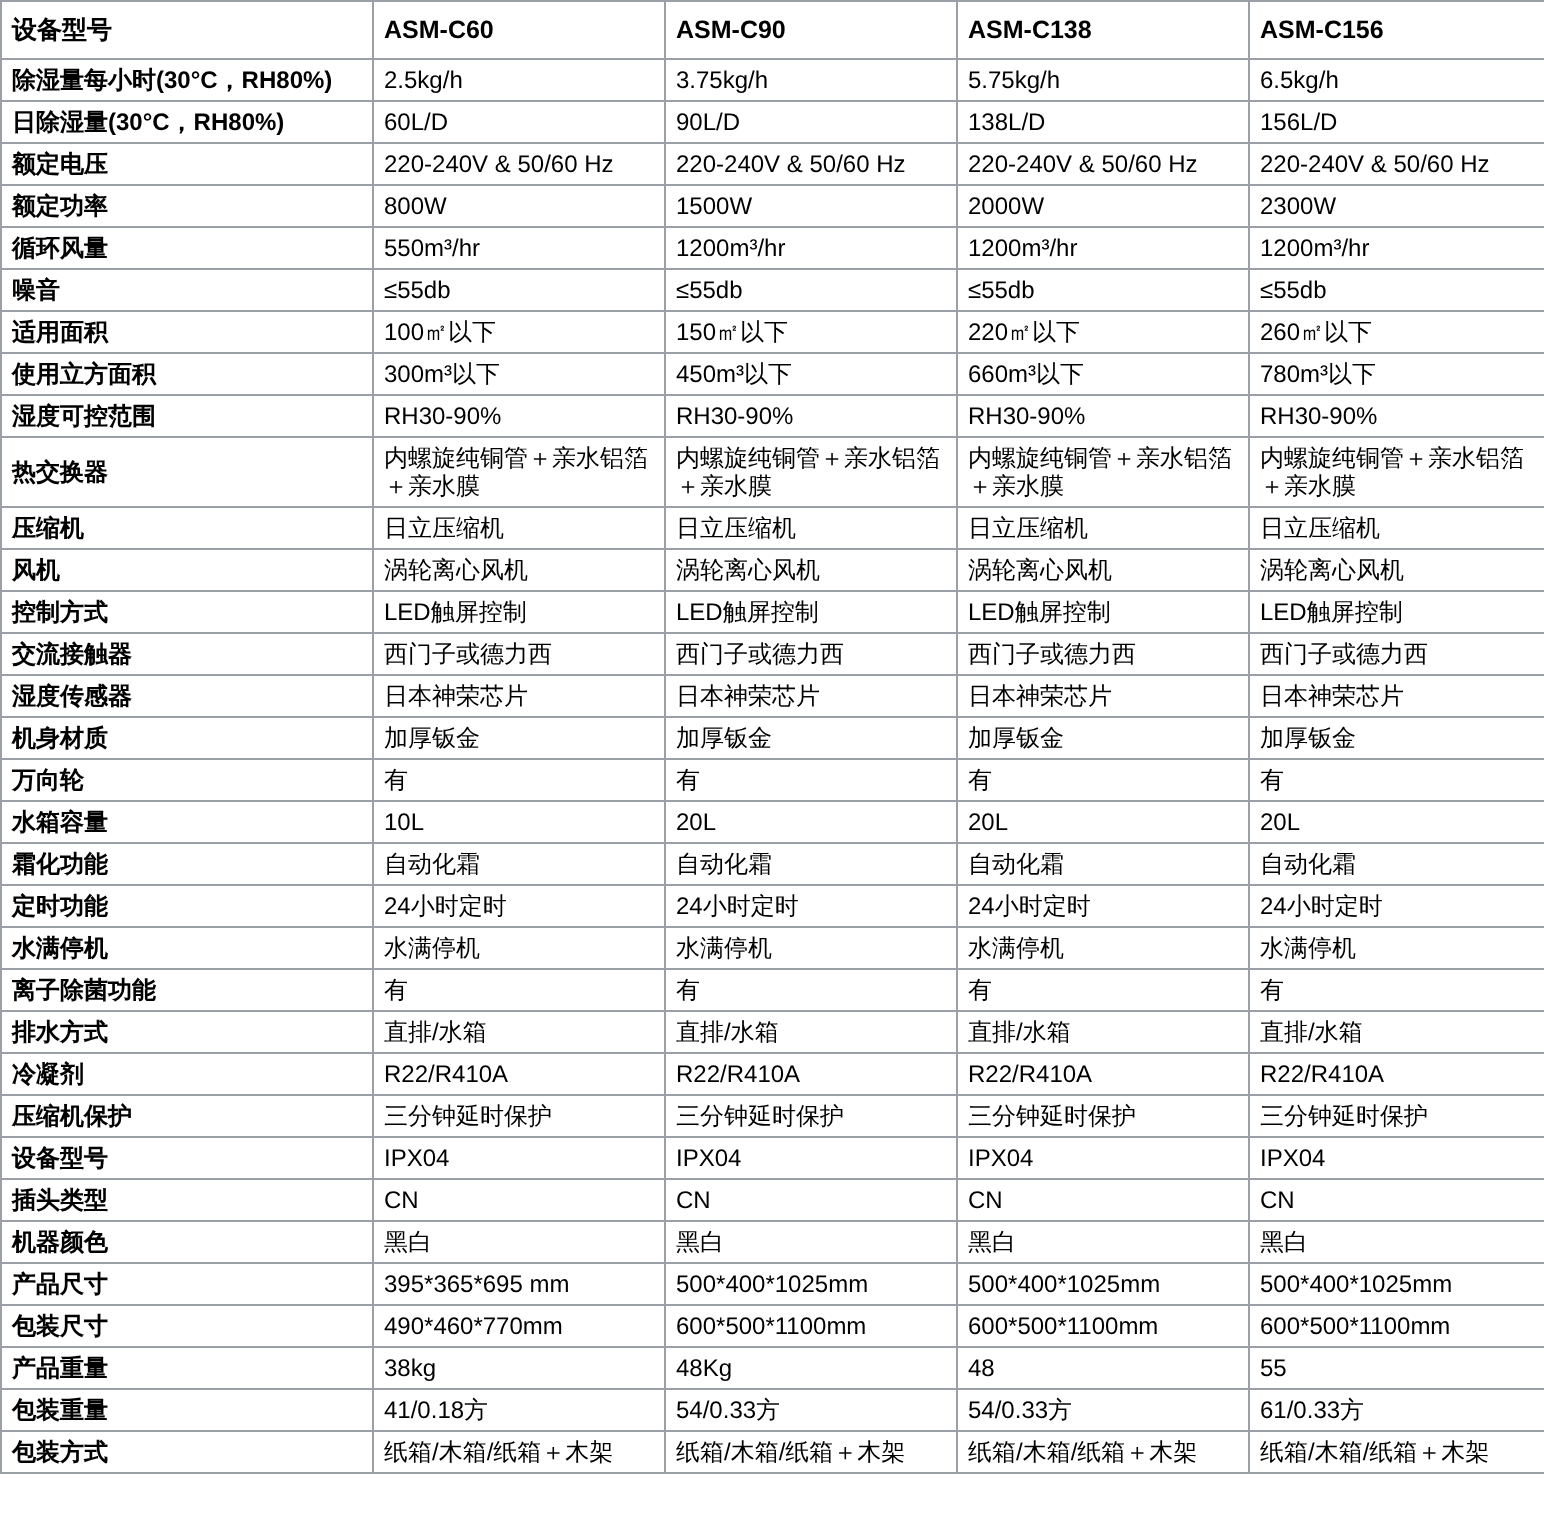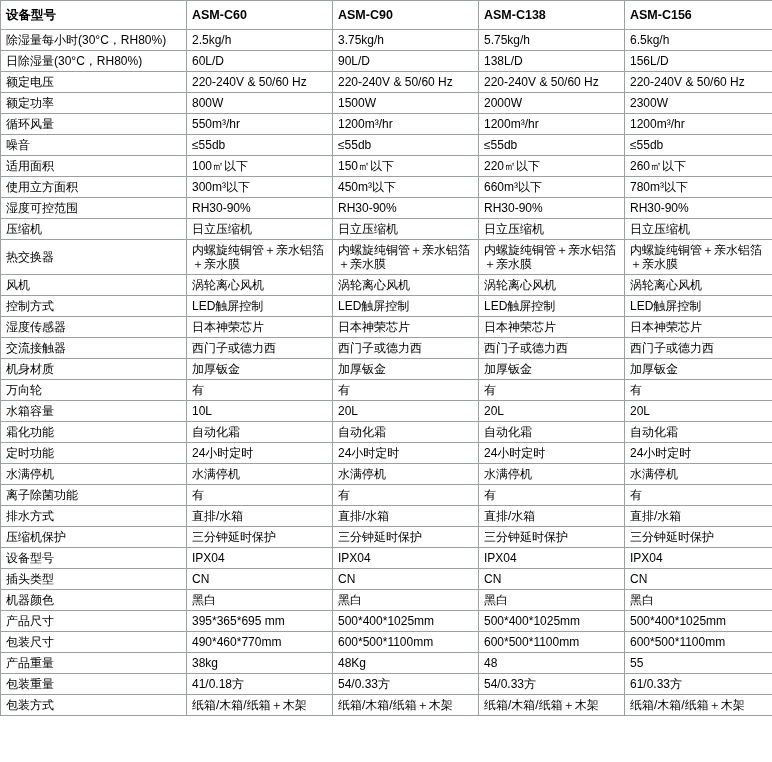--- a/index.html
+++ b/index.html
@@ -30,21 +30,21 @@
     vertical-align: middle;
     text-align: left;
     word-break: break-word;
   }
   #spec-table thead th {
     font-weight: bold;
     font-size: 12.5px;
     height: 22px;
   }
   #spec-table tbody th {
-    font-weight: normal;
+    font-weight: bold;
   }
   #spec-table tbody td {
     font-weight: normal;
   }
   .row-h { height: 21px; }
 </style>
 </head>
 <body>
 
 <table id="spec-table">
@@ -122,62 +122,62 @@
         <td>780m³以下</td>
       </tr>
       <tr class="row-h">
         <th>湿度可控范围</th>
         <td>RH30-90%</td>
         <td>RH30-90%</td>
         <td>RH30-90%</td>
         <td>RH30-90%</td>
       </tr>
       <tr class="row-h">
+        <th>热交换器</th>
+        <td>内螺旋纯铜管＋亲水铝箔＋亲水膜</td>
+        <td>内螺旋纯铜管＋亲水铝箔＋亲水膜</td>
+        <td>内螺旋纯铜管＋亲水铝箔＋亲水膜</td>
+        <td>内螺旋纯铜管＋亲水铝箔＋亲水膜</td>
+      </tr>
+      <tr class="row-h">
         <th>压缩机</th>
         <td>日立压缩机</td>
         <td>日立压缩机</td>
         <td>日立压缩机</td>
         <td>日立压缩机</td>
       </tr>
       <tr class="row-h">
-        <th>热交换器</th>
-        <td>内螺旋纯铜管＋亲水铝箔＋亲水膜</td>
-        <td>内螺旋纯铜管＋亲水铝箔＋亲水膜</td>
-        <td>内螺旋纯铜管＋亲水铝箔＋亲水膜</td>
-        <td>内螺旋纯铜管＋亲水铝箔＋亲水膜</td>
-      </tr>
-      <tr class="row-h">
         <th>风机</th>
         <td>涡轮离心风机</td>
         <td>涡轮离心风机</td>
         <td>涡轮离心风机</td>
         <td>涡轮离心风机</td>
       </tr>
       <tr class="row-h">
         <th>控制方式</th>
         <td>LED触屏控制</td>
         <td>LED触屏控制</td>
         <td>LED触屏控制</td>
         <td>LED触屏控制</td>
       </tr>
       <tr class="row-h">
+        <th>交流接触器</th>
+        <td>西门子或德力西</td>
+        <td>西门子或德力西</td>
+        <td>西门子或德力西</td>
+        <td>西门子或德力西</td>
+      </tr>
+      <tr class="row-h">
         <th>湿度传感器</th>
         <td>日本神荣芯片</td>
         <td>日本神荣芯片</td>
         <td>日本神荣芯片</td>
         <td>日本神荣芯片</td>
       </tr>
       <tr class="row-h">
-        <th>交流接触器</th>
-        <td>西门子或德力西</td>
-        <td>西门子或德力西</td>
-        <td>西门子或德力西</td>
-        <td>西门子或德力西</td>
-      </tr>
-      <tr class="row-h">
         <th>机身材质</th>
         <td>加厚钣金</td>
         <td>加厚钣金</td>
         <td>加厚钣金</td>
         <td>加厚钣金</td>
       </tr>
       <tr class="row-h">
         <th>万向轮</th>
         <td>有</td>
         <td>有</td>
@@ -220,20 +220,27 @@
         <td>有</td>
       </tr>
       <tr class="row-h">
         <th>排水方式</th>
         <td>直排/水箱</td>
         <td>直排/水箱</td>
         <td>直排/水箱</td>
         <td>直排/水箱</td>
       </tr>
       <tr class="row-h">
+        <th>冷凝剂</th>
+        <td>R22/R410A</td>
+        <td>R22/R410A</td>
+        <td>R22/R410A</td>
+        <td>R22/R410A</td>
+      </tr>
+      <tr class="row-h">
         <th>压缩机保护</th>
         <td>三分钟延时保护</td>
         <td>三分钟延时保护</td>
         <td>三分钟延时保护</td>
         <td>三分钟延时保护</td>
       </tr>
       <tr class="row-h">
         <th>设备型号</th>
         <td>IPX04</td>
         <td>IPX04</td>

